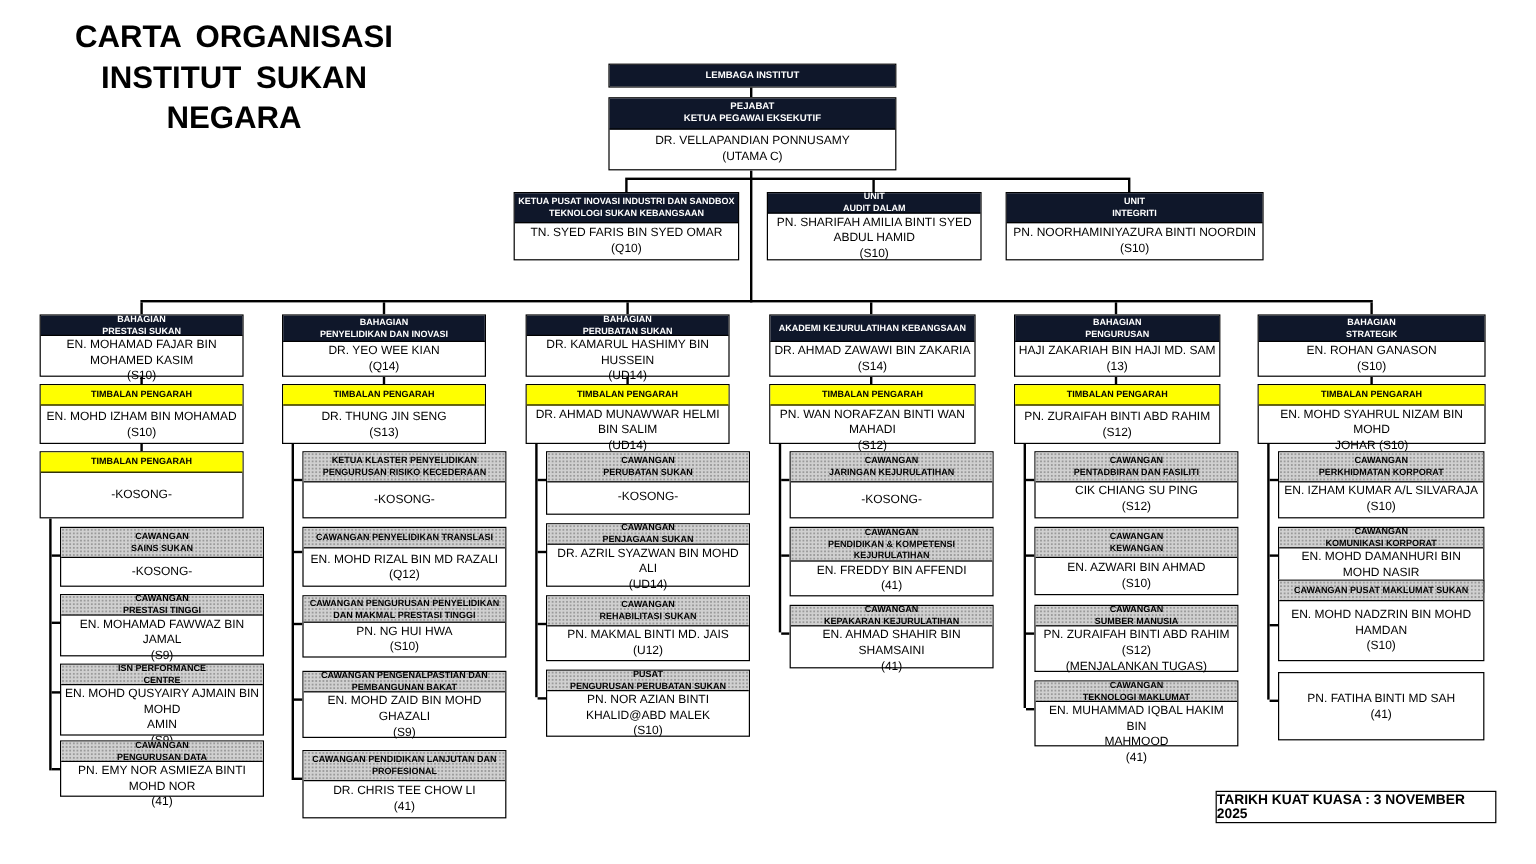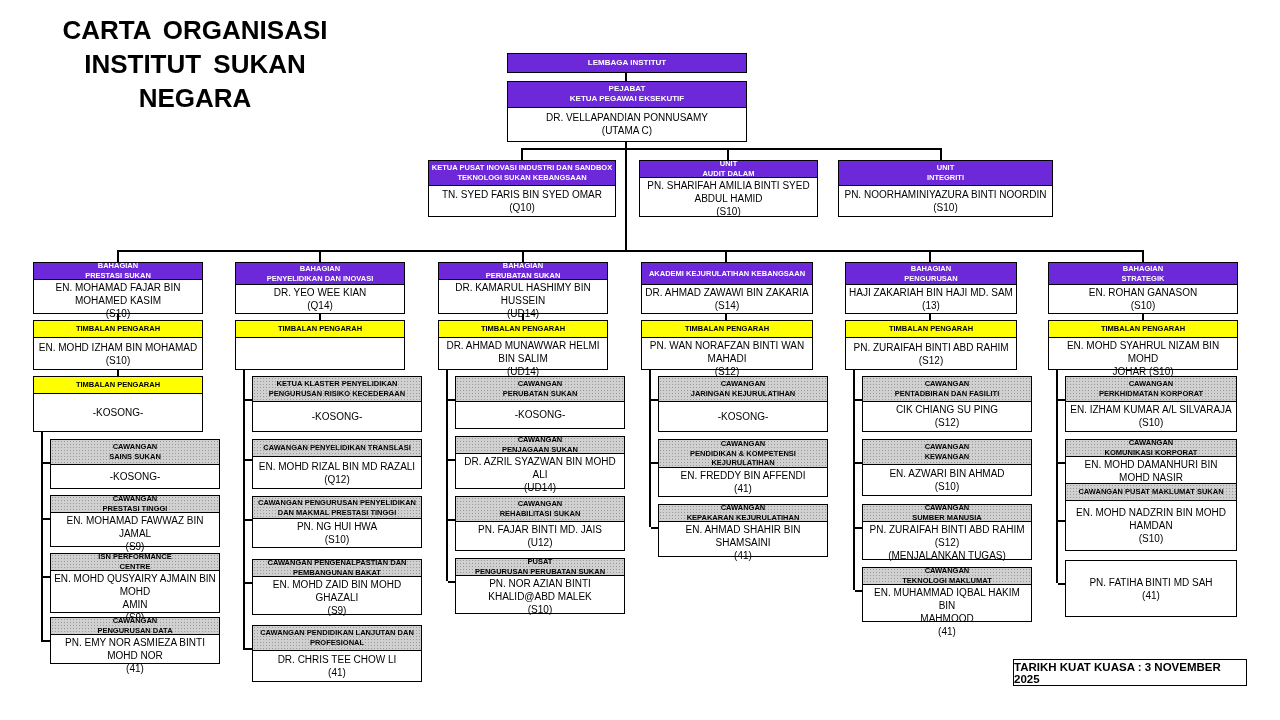--- a/index.html
+++ b/index.html
@@ -11,21 +11,21 @@
            word-spacing:5px; color:#000; }
 
   .box { position:absolute; border:1px solid #000; background:#fff; display:flex; flex-direction:column; }
   .box.main { border-width:1.5px; }
 
   .hd { display:flex; align-items:center; justify-content:center; text-align:center;
         white-space:pre-line; font-weight:bold; font-size:7.5px; line-height:1.3;
         padding:2px; min-height:17px; }
   .hd.solo { border-bottom:none; flex:1; }
   .top-hd { font-size:8px; }
-  .navy { background:#6d28d9; color:#fff; border-bottom:1px solid #000; }
+  .navy { background:#0f172a; color:#fff; border-bottom:1px solid #000; }
   .yellow { background:#ffff00; color:#000; border-bottom:1.5px solid #000; }
   .gray { background-color:#d0d0d0;
           background-image:radial-gradient(circle, #9a9a9a 0.6px, rgba(0,0,0,0) 0.9px);
           background-size:3px 3px; border-bottom:1px solid #000; }
 
   .bd { flex:1; display:flex; align-items:center; justify-content:center; text-align:center;
         white-space:pre-line; font-size:10px; line-height:1.3; padding:1px 2px; color:#000; }
 
   .ln { position:absolute; background:#000; }
 
@@ -169,20 +169,22 @@
 </div>
 
 <div class="box main" style="left:235px;top:262px;width:170px;height:52px">
   <div class="hd navy">BAHAGIAN
 PENYELIDIKAN DAN INOVASI</div>
   <div class="bd">DR. YEO WEE KIAN
 (Q14)</div>
 </div>
 <div class="box main" style="left:235px;top:320px;width:170px;height:50px">
   <div class="hd yellow">TIMBALAN PENGARAH</div>
+  <div class="bd">DR. THUNG JIN SENG
+(S13)</div>
 </div>
 <div class="box" style="left:252px;top:376px;width:170px;height:56px">
   <div class="hd gray">KETUA KLASTER PENYELIDIKAN
 PENGURUSAN RISIKO KECEDERAAN</div>
   <div class="bd">-KOSONG-</div>
 </div>
 <div class="box" style="left:252px;top:439px;width:170px;height:50px">
   <div class="hd gray">CAWANGAN PENYELIDIKAN TRANSLASI</div>
   <div class="bd">EN. MOHD RIZAL BIN MD RAZALI
 (Q12)</div>
@@ -224,21 +226,21 @@
 </div>
 <div class="box" style="left:455px;top:436px;width:170px;height:53px">
   <div class="hd gray">CAWANGAN
 PENJAGAAN SUKAN</div>
   <div class="bd">DR. AZRIL SYAZWAN BIN MOHD ALI
 (UD14)</div>
 </div>
 <div class="box" style="left:455px;top:496px;width:170px;height:55px">
   <div class="hd gray">CAWANGAN
 REHABILITASI SUKAN</div>
-  <div class="bd">PN. FAJAR BINTI MD. JAIS
+  <div class="bd">PN. MAKMAL BINTI MD. JAIS
 (U12)</div>
 </div>
 <div class="box" style="left:455px;top:558px;width:170px;height:56px">
   <div class="hd gray">PUSAT
 PENGURUSAN PERUBATAN SUKAN</div>
   <div class="bd">PN. NOR AZIAN BINTI KHALID@ABD MALEK
 (S10)</div>
 </div>
 
 <div class="box main" style="left:641px;top:262px;width:172px;height:52px">

